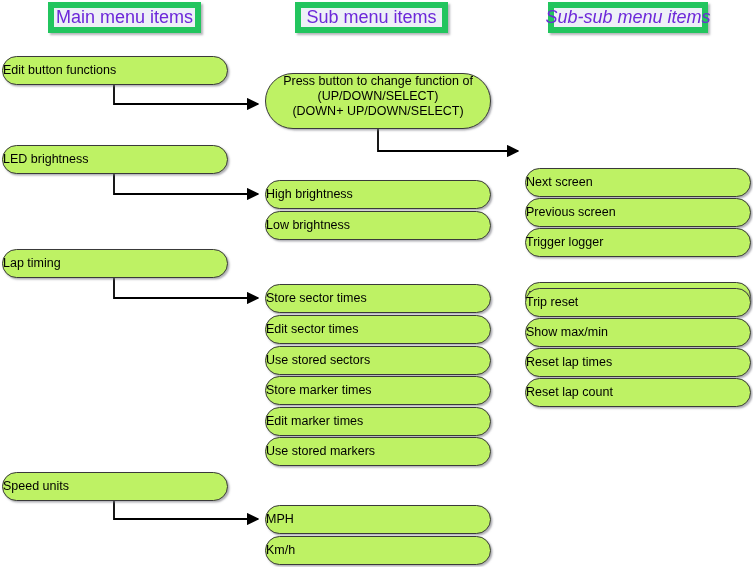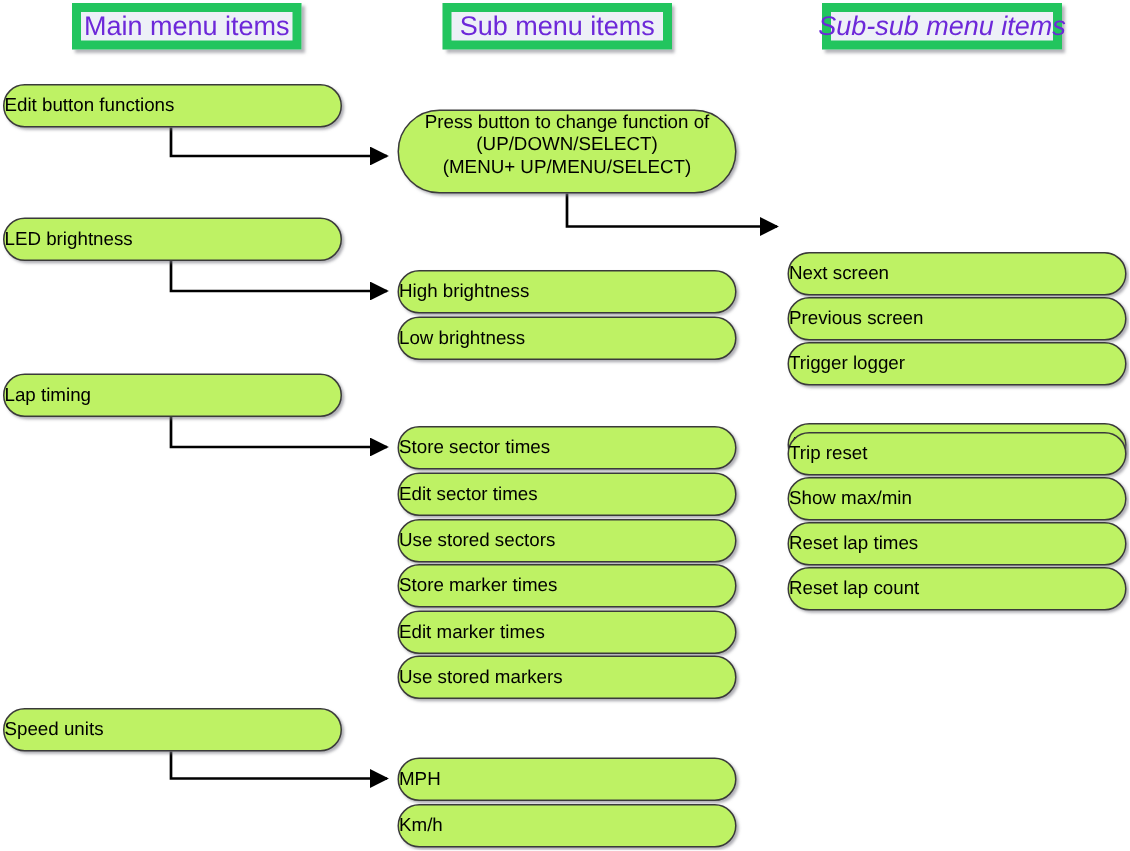--- a/index.html
+++ b/index.html
@@ -103,21 +103,21 @@
   <div class="node" style="left: 2px; top: 249px; width: 226px; height: 29px;">
     <span>Lap timing</span>
   </div>
   <div class="node" style="left: 2px; top: 472px; width: 226px; height: 29px;">
     <span>Speed units</span>
   </div>
 
   <div class="node multiline" style="left: 265px; top: 73px; width: 226px; height: 56px;">
     <span>Press button to change function of</span>
     <span>(UP/DOWN/SELECT)</span>
-    <span>(MENU+ UP/MENU/SELECT)</span>
+    <span>(DOWN+ UP/DOWN/SELECT)</span>
   </div>
 
   <div class="node" style="left: 265px; top: 180px; width: 226px; height: 29px;">
     <span>High brightness</span>
   </div>
   <div class="node" style="left: 265px; top: 211px; width: 226px; height: 29px;">
     <span>Low brightness</span>
   </div>
 
   <div class="node" style="left: 265px; top: 284px; width: 226px; height: 29px;">

